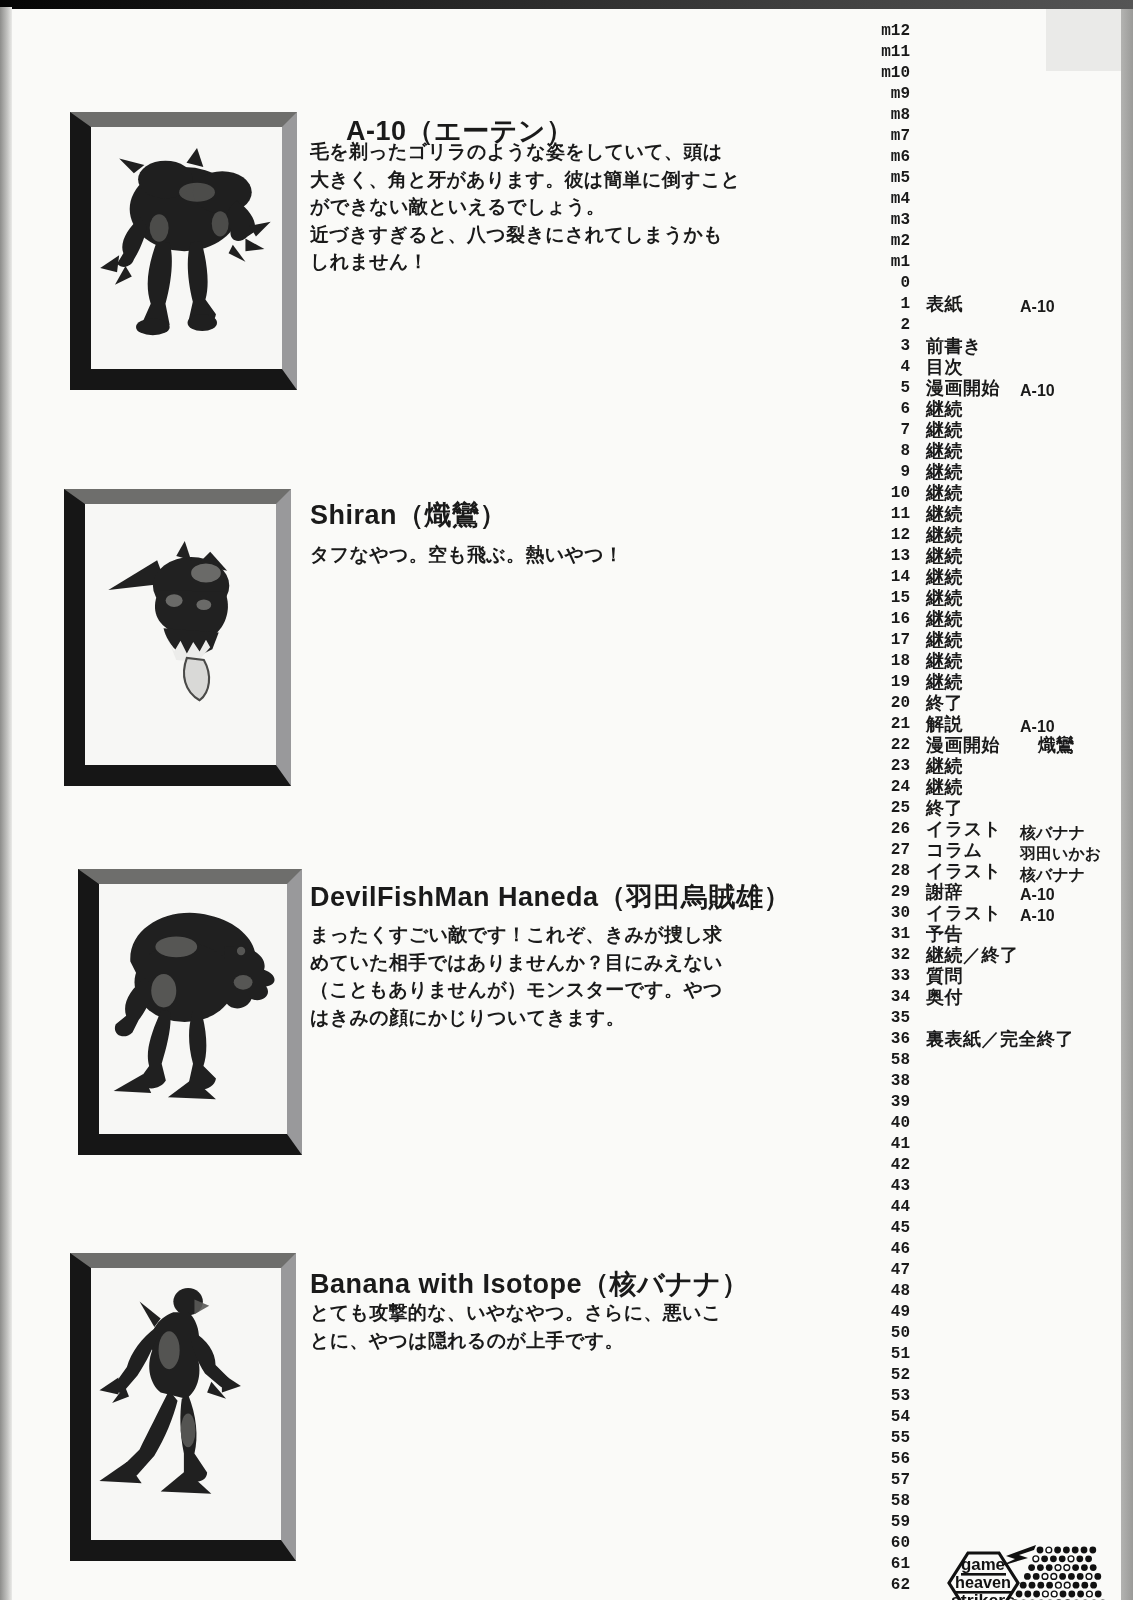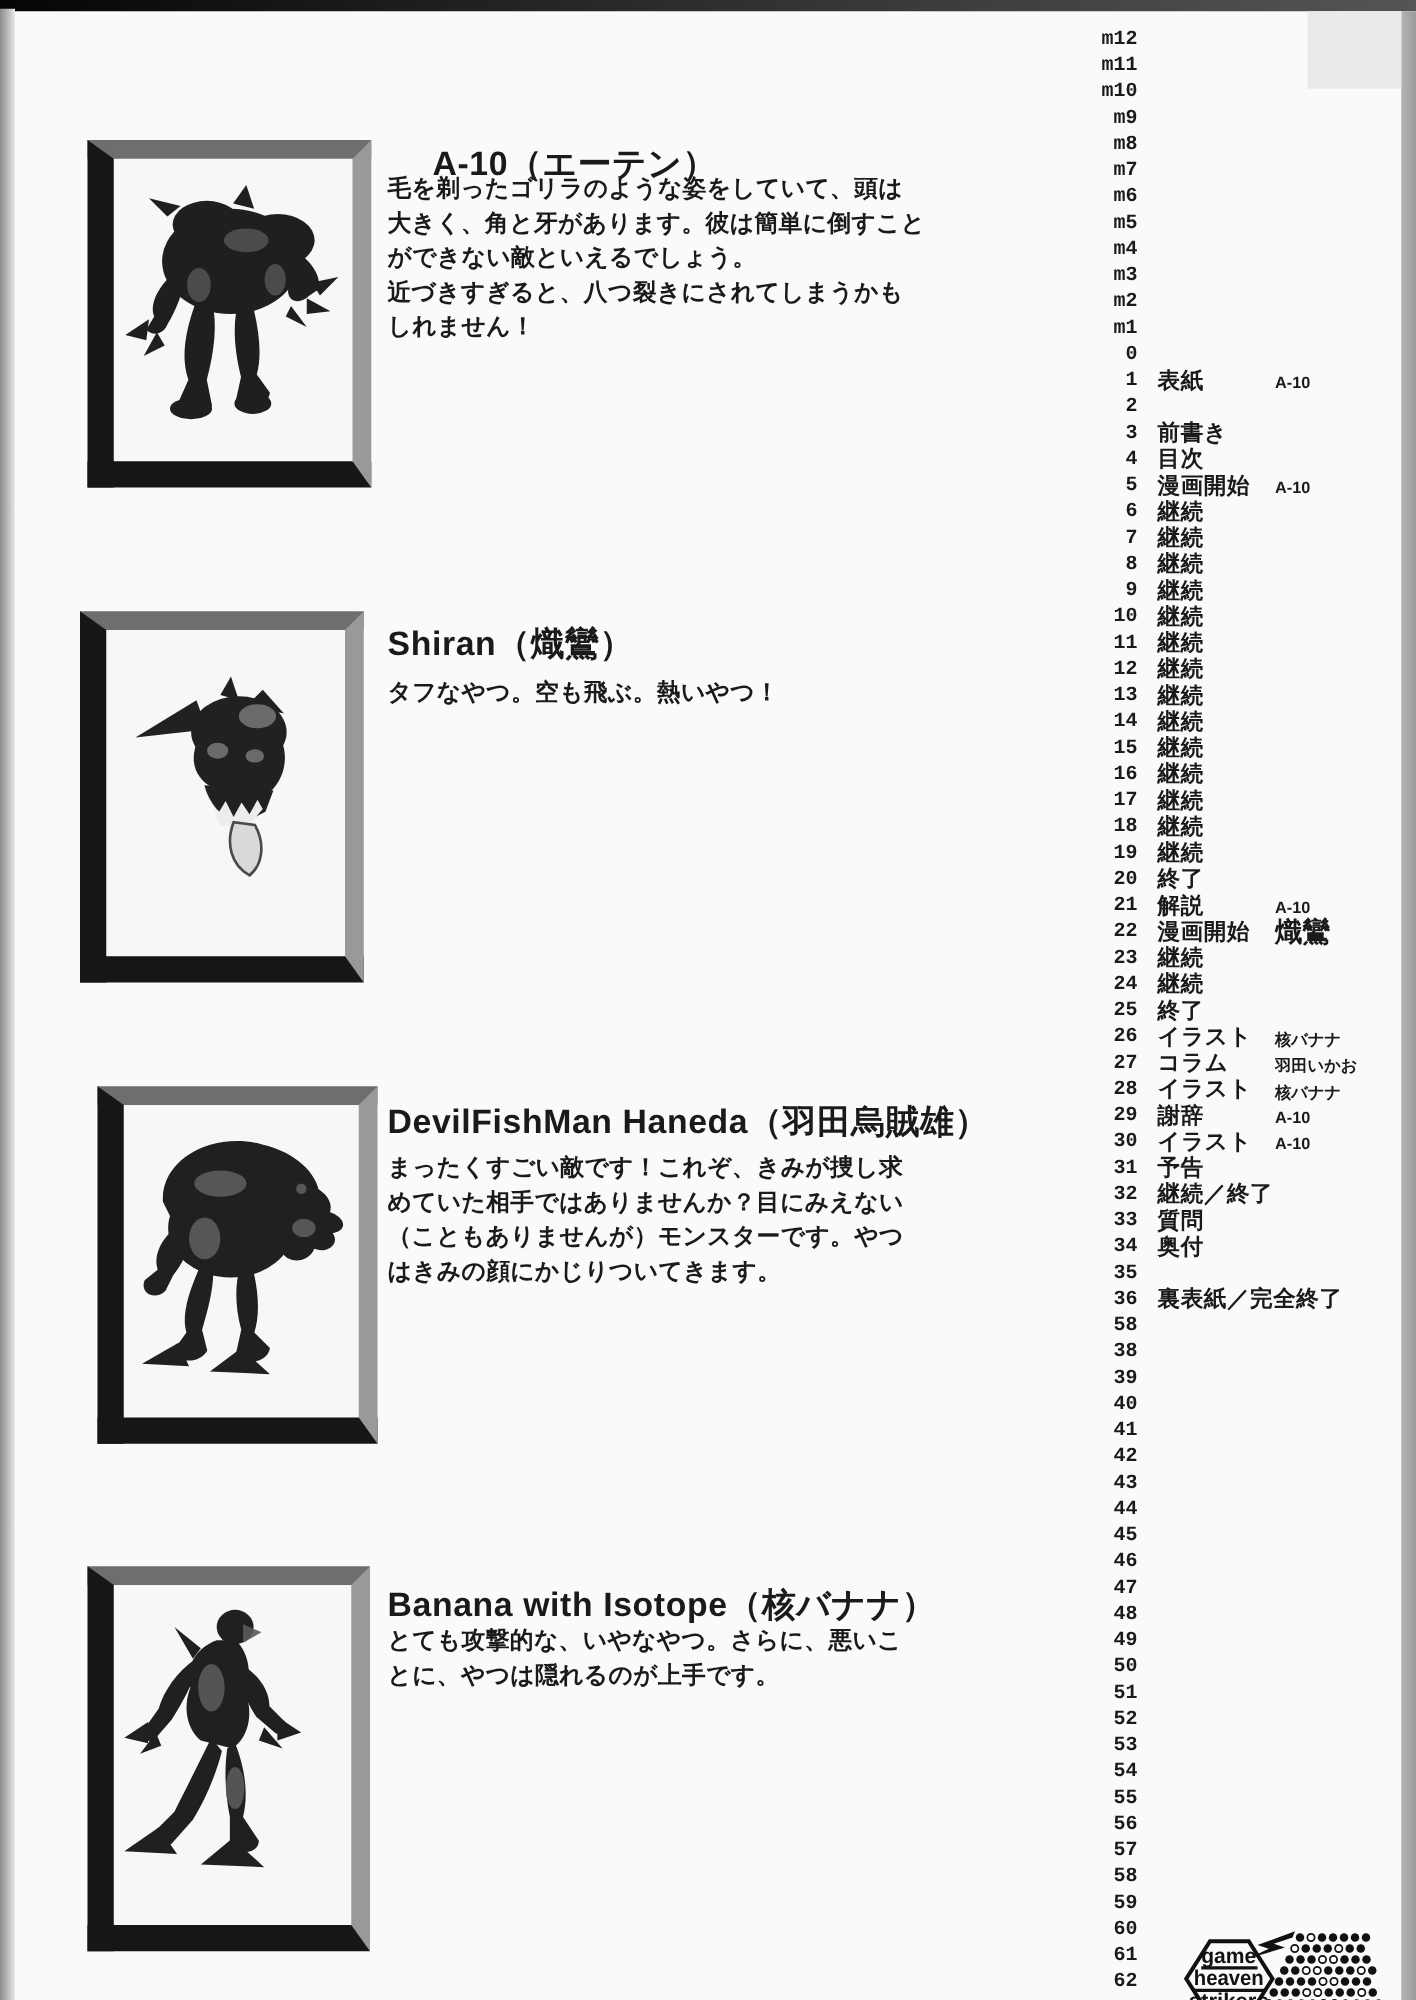--- a/index.html
+++ b/index.html
@@ -39,23 +39,23 @@
   .t4{top:1266px;} .d4{top:1299px;}
 
   
   #toc{position:absolute;left:868px;top:21px;}
   .toc-row{position:relative;height:21px;}
   .toc-num{position:absolute;left:0;width:42px;text-align:right;
     font-family:"Liberation Mono","DejaVu Sans Mono",monospace;
     font-size:16px;font-weight:700;line-height:21px;}
   .toc-label{position:absolute;left:58px;font-size:18px;font-weight:700;
     line-height:21px;white-space:nowrap;letter-spacing:.5px;}
-  .toc-note{position:absolute;left:152px;top:4px;font-size:13px;font-weight:700;
+  .toc-note{position:absolute;left:152px;top:4px;font-size:16px;font-weight:700;
     white-space:nowrap;}
-  .toc-note.big{font-size:22px;top:0;line-height:21px;}
+  .toc-note.big{font-size:18px;top:0;line-height:21px;margin-left:18px;}
 
   
   #logo{position:absolute;left:928px;top:1543px;width:205px;height:57px;text-align:right;}
 </style>
 </head>
 <body>
 
 <div class="scan-top"></div>
 <div class="scan-left"></div>
 <div class="scan-right"></div>

